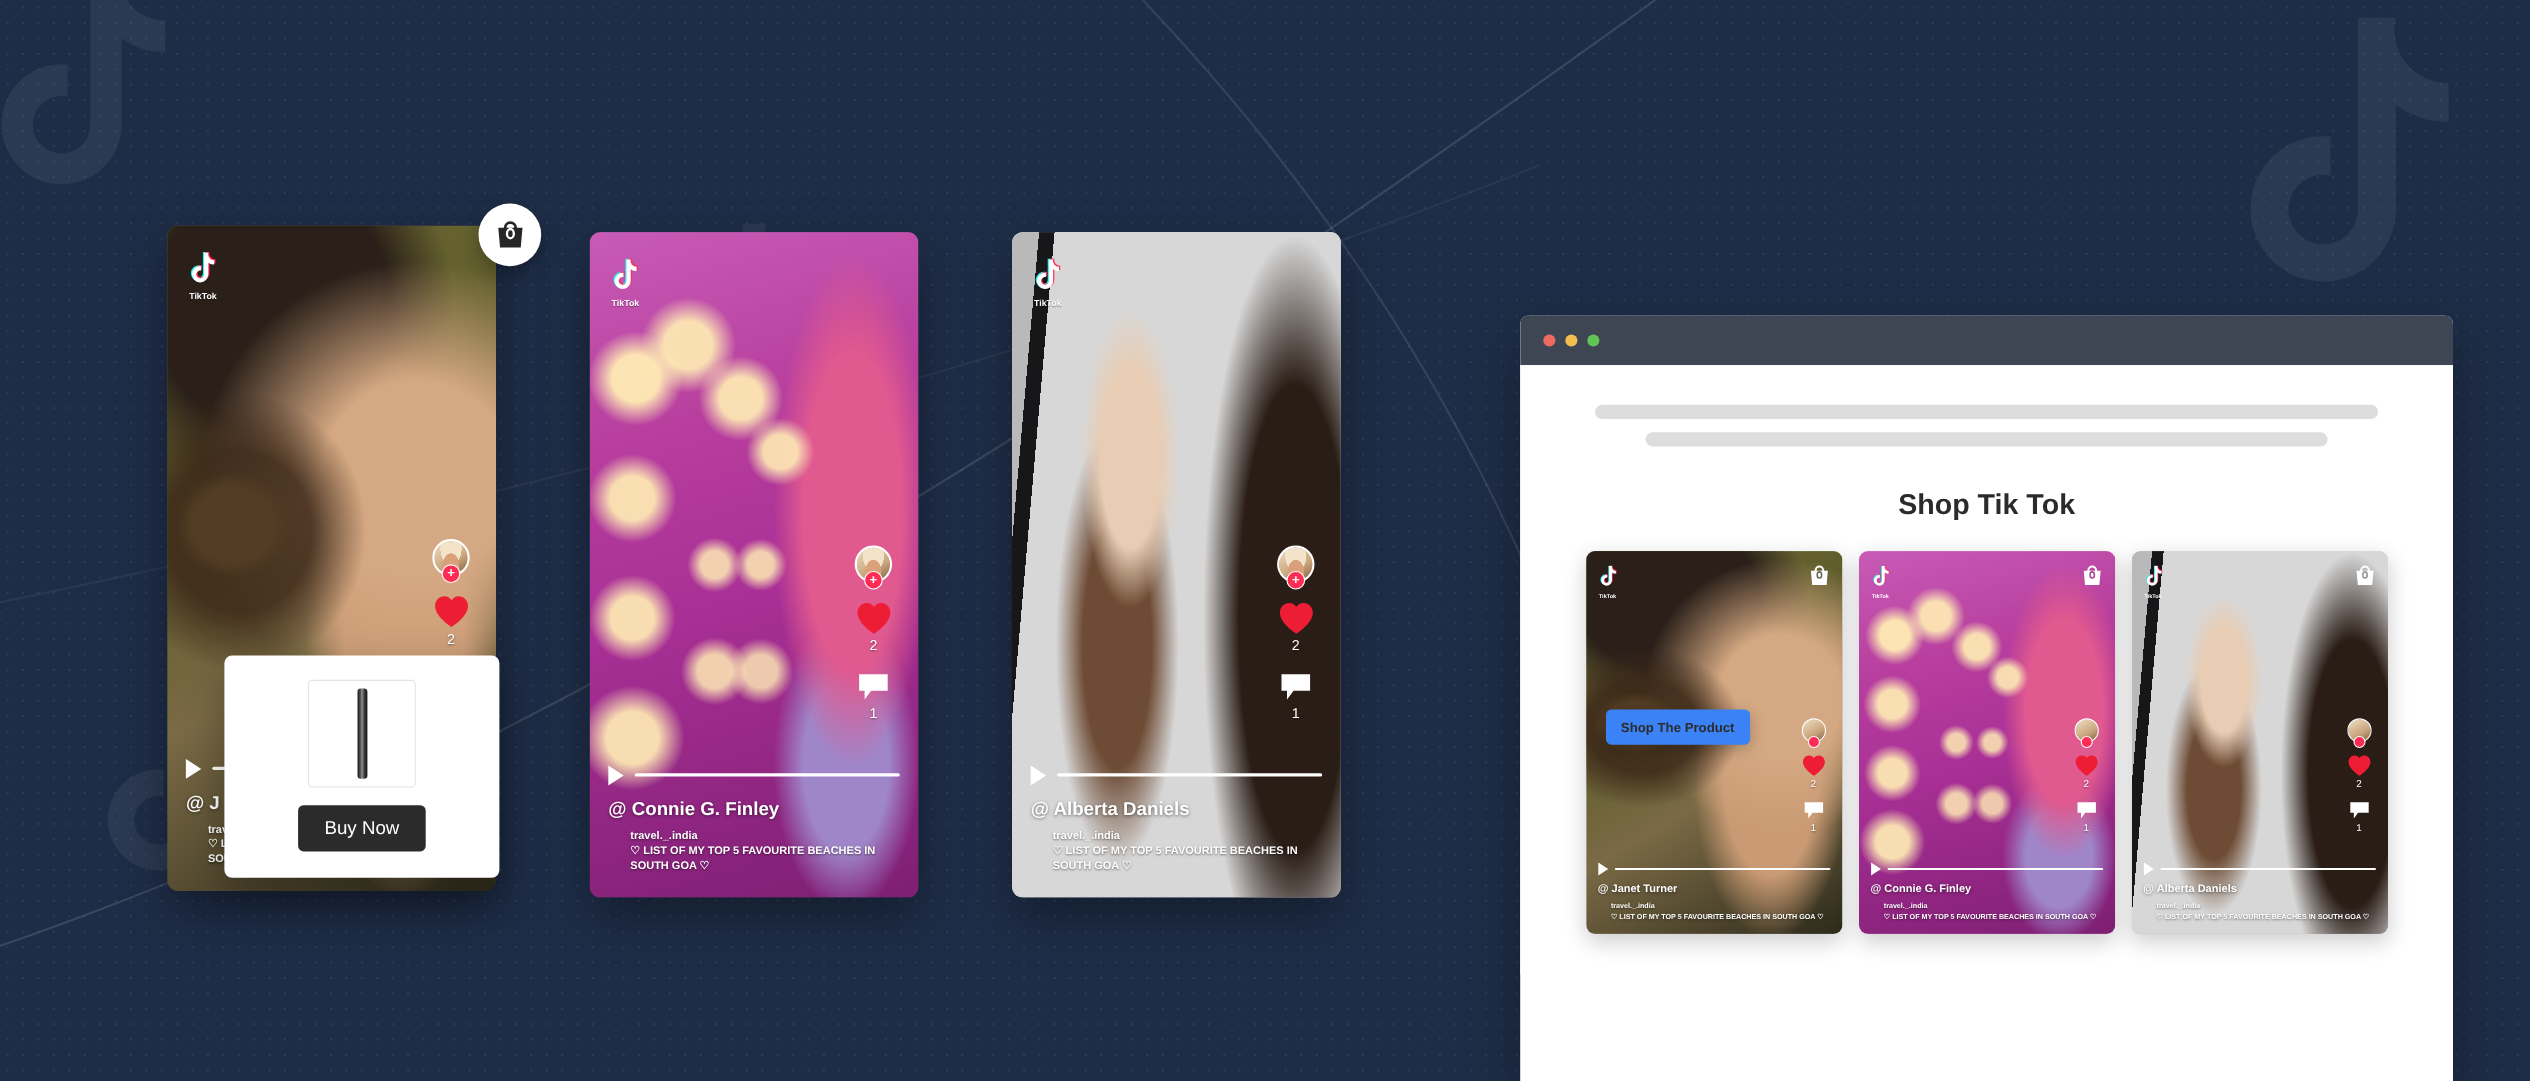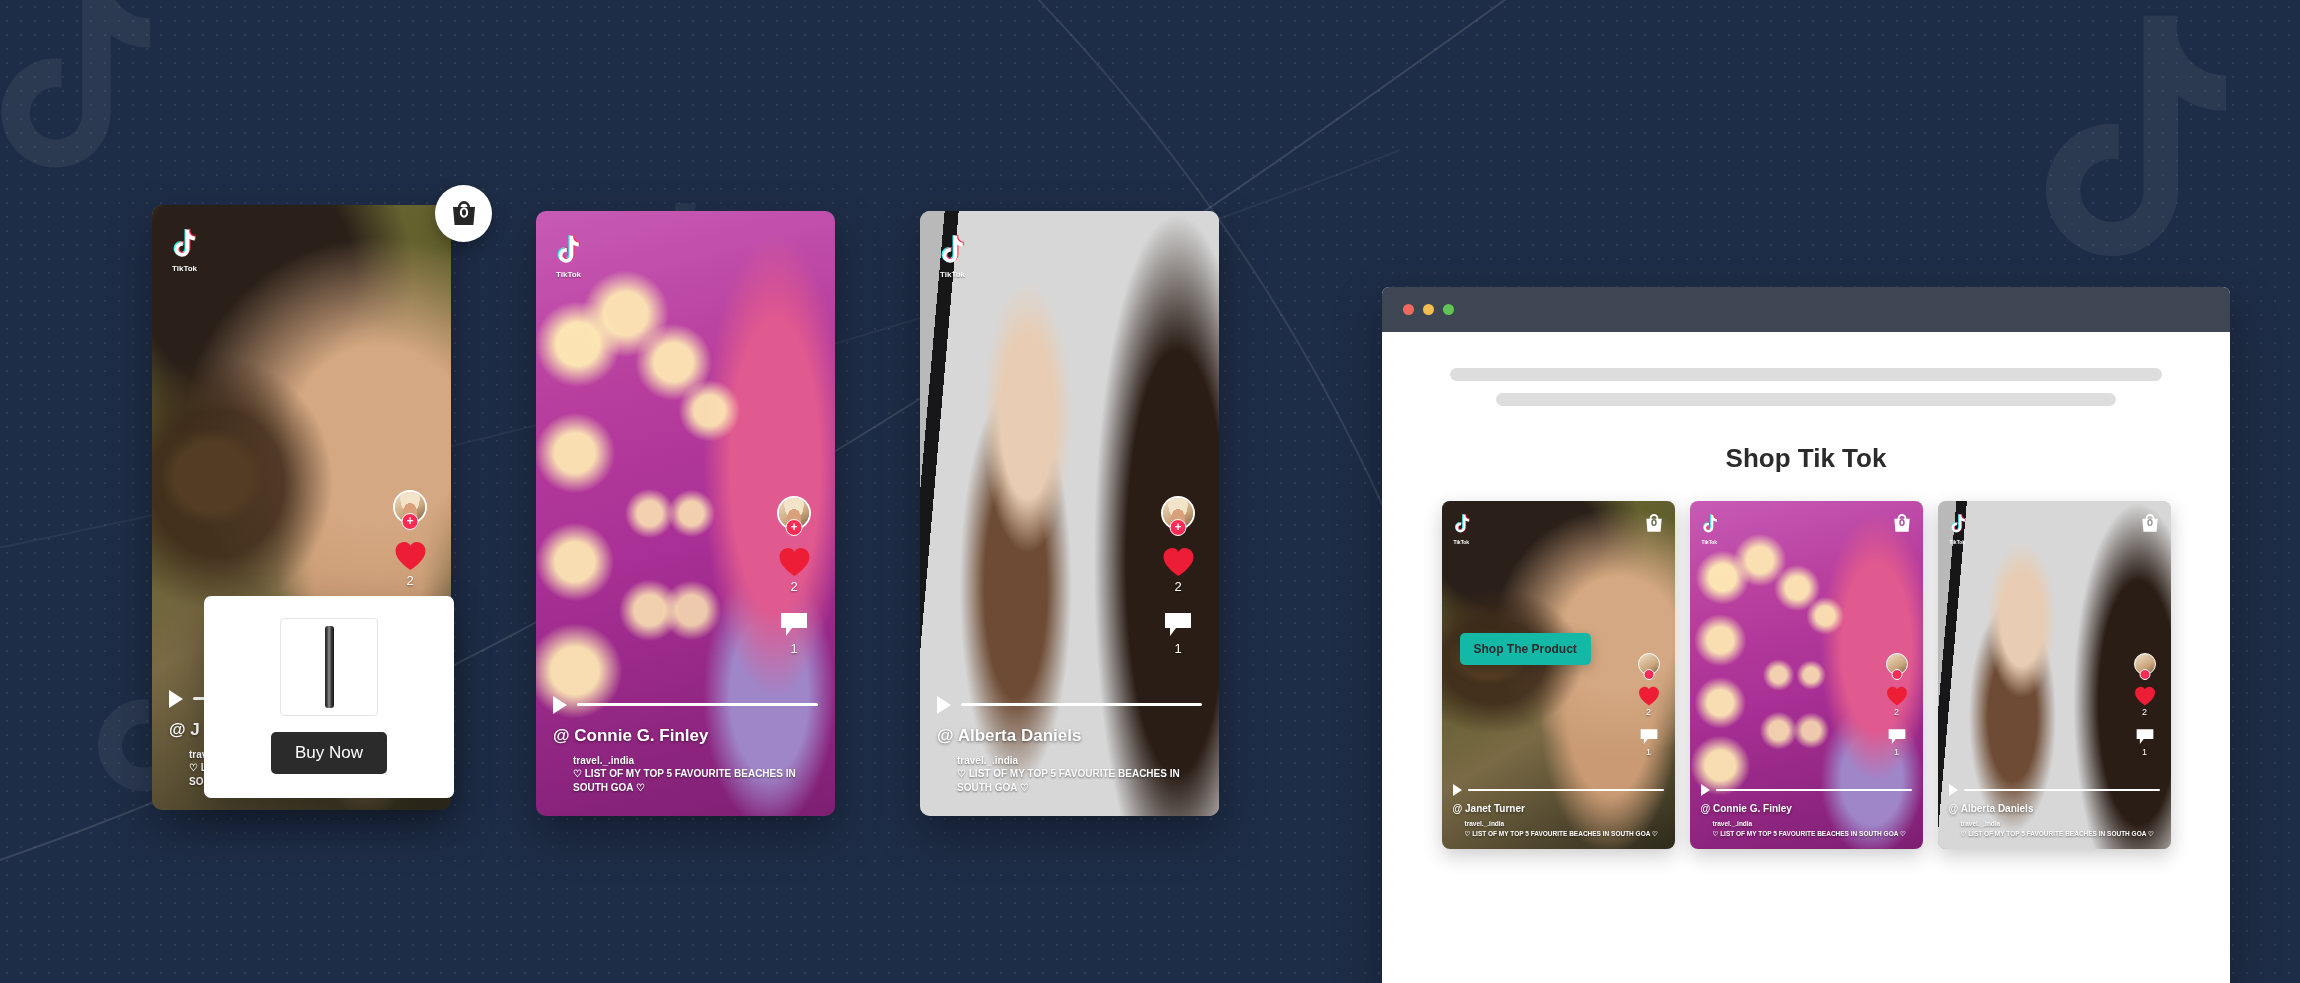--- a/index.html
+++ b/index.html
@@ -223,22 +223,22 @@
     border-top: 6px solid transparent; border-bottom: 6px solid transparent;
   }
   .mini-bar { height: 2px; background: #fff; border-radius: 2px; flex: 1; }
   .mini-user { color: #fff; font-size: 10px; font-weight: bold; text-shadow: 0 1px 3px rgba(0,0,0,.5); margin-bottom: 5px; }
   .mini-meta { padding-left: 12px; }
   .mini-handle, .mini-caption {
     color: #fff; font-size: 6.5px; font-weight: bold; line-height: 1.45;
     text-shadow: 0 1px 2px rgba(0,0,0,.5);
   }
   .shop-tooltip {
-    position: absolute; left: 18px; top: 132px; z-index: 9;
-    background: #14b8a6; border-radius: 5px;
+    position: absolute; left: 18px; top: 144px; z-index: 9;
+    background: #3b82f6; border-radius: 5px;
     padding: 9px 14px; font-size: 12px; font-weight: bold; color: #2b2b2b;
     box-shadow: 0 4px 14px rgba(0,0,0,0.22); white-space: nowrap; cursor: pointer; text-align: center;
   }
 
   
   .ph-makeup-olive {
     background:
       radial-gradient(ellipse 55% 30% at 22% 46%, rgba(60,40,25,0.85) 0 40%, transparent 70%),
       radial-gradient(ellipse 22% 10% at 20% 45%, #d8b25f 0 55%, transparent 80%),
       radial-gradient(circle at 76% 38%, #d4a882 0 20%, transparent 45%),

